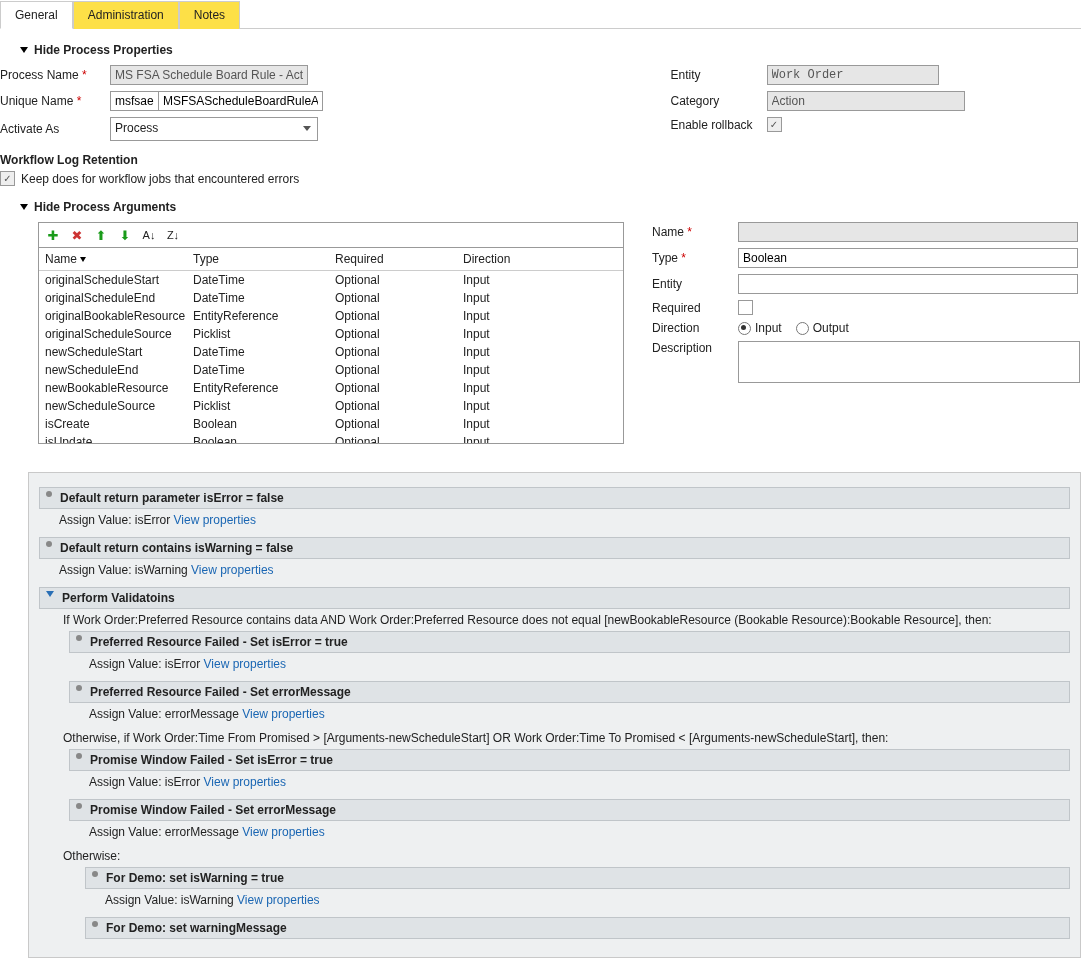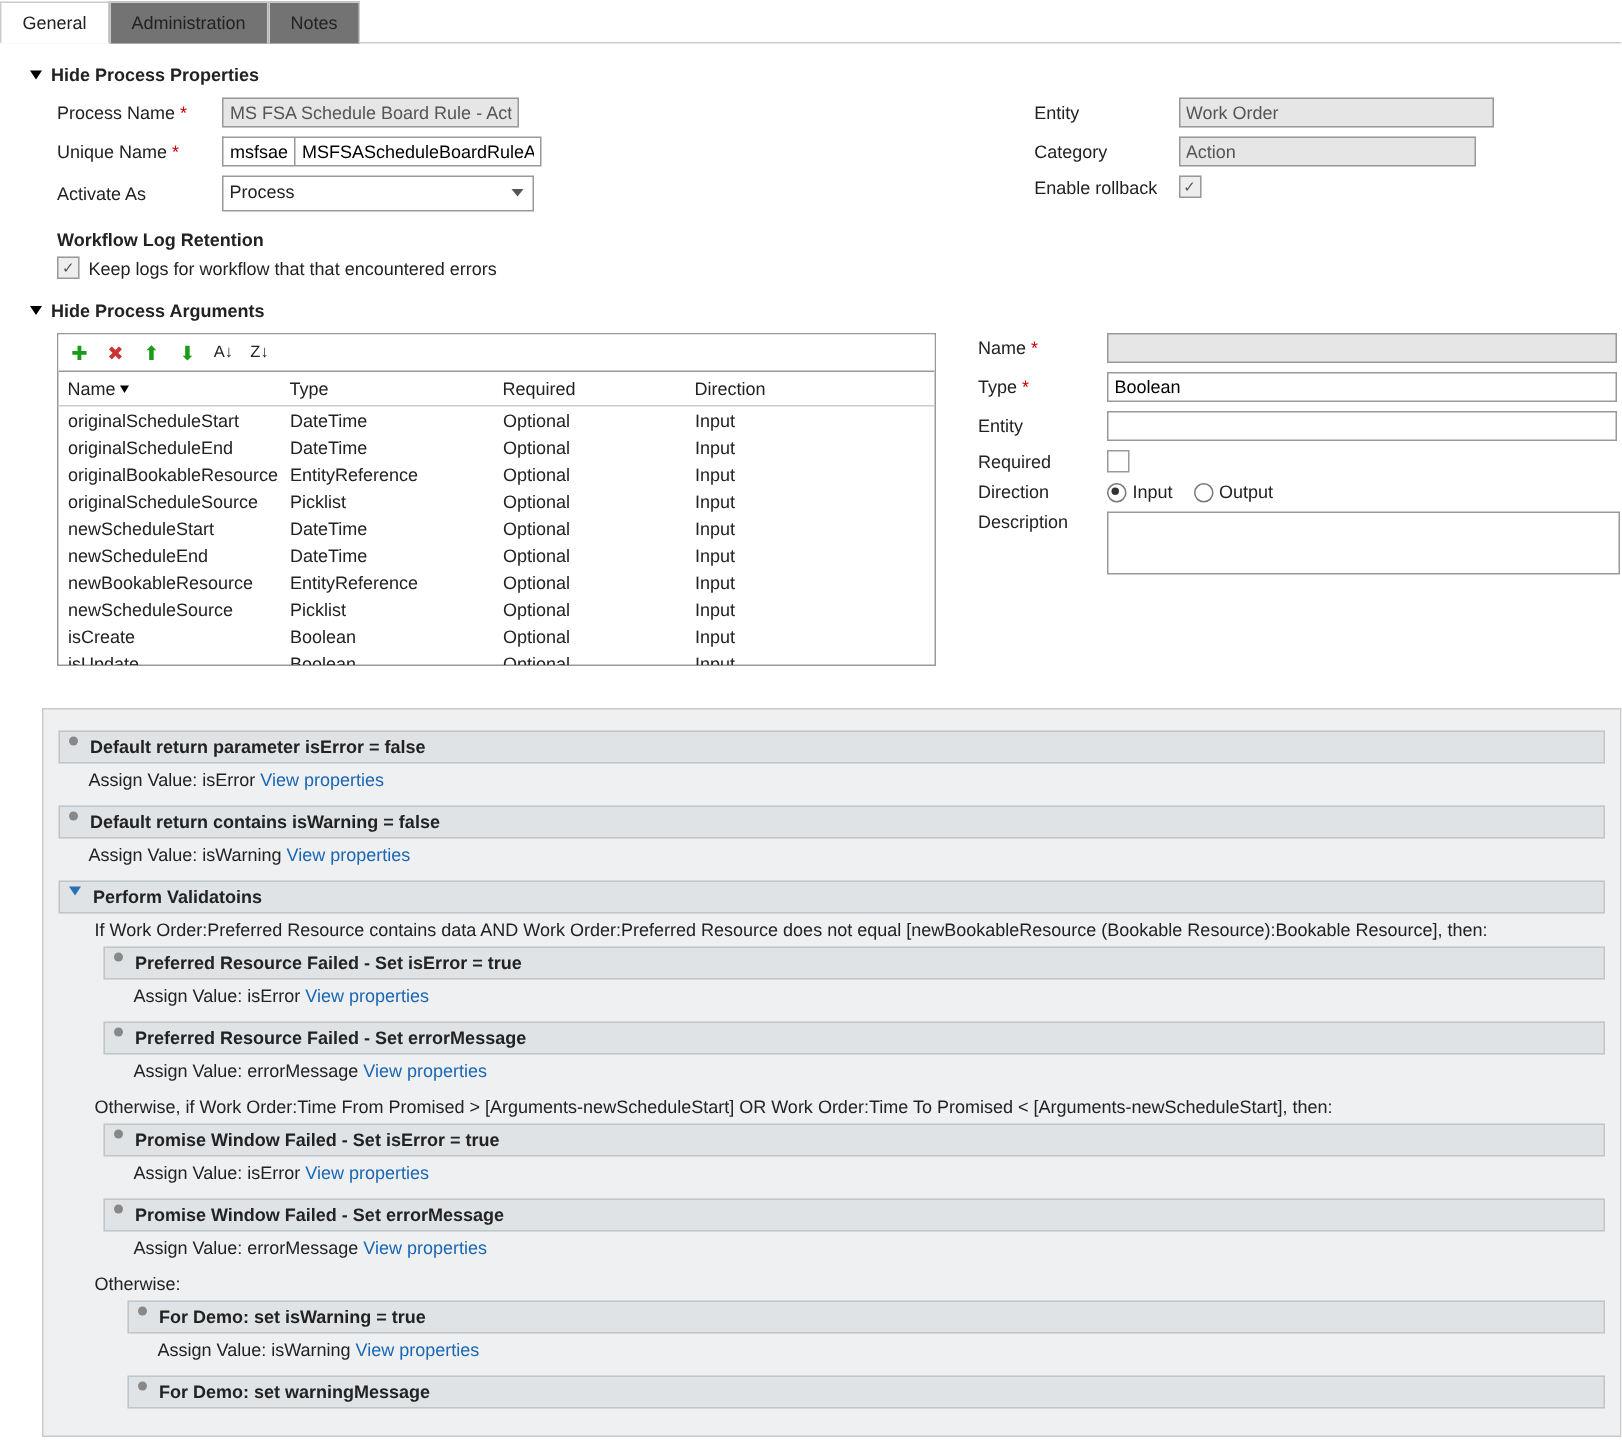--- a/index.html
+++ b/index.html
@@ -1,21 +1,21 @@
 <!DOCTYPE html>
 <html><head>
 <meta charset="utf-8">
 <style>
 html,body{margin:0;padding:0;font-family:"Segoe UI",Tahoma,sans-serif;font-size:12px;color:#222;background:#fff;width:1081px}
 .tabs{display:flex;border-bottom:1px solid #ccc}
-.tab{padding:6px 14px;border:1px solid #ccc;border-bottom:none;background:#737373;margin-right:0;position:relative;top:1px;cursor:pointer}
+.tab{padding:6px 14px;border:1px solid #ccc;border-bottom:none;background:#fde047;margin-right:0;position:relative;top:1px;cursor:pointer}
 .tab.active{background:#fff;border-bottom:1px solid #fff}
 .section-head{display:flex;align-items:center;font-weight:700;margin:14px 0 8px 20px;cursor:pointer}
 .section-head .tri{width:0;height:0;border-left:4px solid transparent;border-right:4px solid transparent;border-top:6px solid #000;margin-right:6px}
-.form-grid{display:flex;margin-left:38px}
+.form-grid{display:flex;}
 .form-col{flex:0 0 50%}
 .frow{display:flex;align-items:center;margin-bottom:6px}
 .flabel{width:110px}
 .req{color:#c00}
 .tbox{border:1px solid #999;height:20px;line-height:20px;padding:0 4px;font-size:12px;background:#fff;box-sizing:border-box}
 .tbox.ro{background:#e6e6e6;color:#555}
 .dual{display:flex;width:198px}
 .dual .a{width:48px;border-right:none}
 .dual .b{flex:1}
 .sel{width:198px;border:1px solid #999;height:22px;line-height:20px;padding:0 4px;background:#fff;position:relative}
@@ -84,27 +84,27 @@
         <input class="tbox b" value="MSFSAScheduleBoardRuleAct" style="">
       </div>
     </div>
     <div class="frow">
       <div class="flabel">Activate As</div>
       <div class="sel">Process</div>
     </div>
     <div class="sub-head" style="margin-left:0">Workflow Log Retention</div>
     <div class="chkrow" style="margin-left:0">
       <div class="chk">✓</div>
-      <span>Keep logs for workflow that that encountered errors</span>
+      <span>Keep does for workflow jobs that encountered errors</span>
     </div>
   </div>
   <div class="form-col" style="padding-left:130px">
     <div class="frow">
       <div class="flabel" style="width:96px">Entity</div>
-      <input class="tbox ro" style="width: 210px;" readonly="" value="Work Order">
+      <input class="tbox ro" style="width: 172px; font-family: Liberation Mono, monospace;" readonly="" value="Work Order">
     </div>
     <div class="frow">
       <div class="flabel" style="width:96px">Category</div>
       <input class="tbox ro" style="width: 198px;" readonly="" value="Action">
     </div>
     <div class="frow">
       <div class="flabel" style="width:96px">Enable rollback</div>
       <div class="chk">✓</div>
     </div>
   </div>

